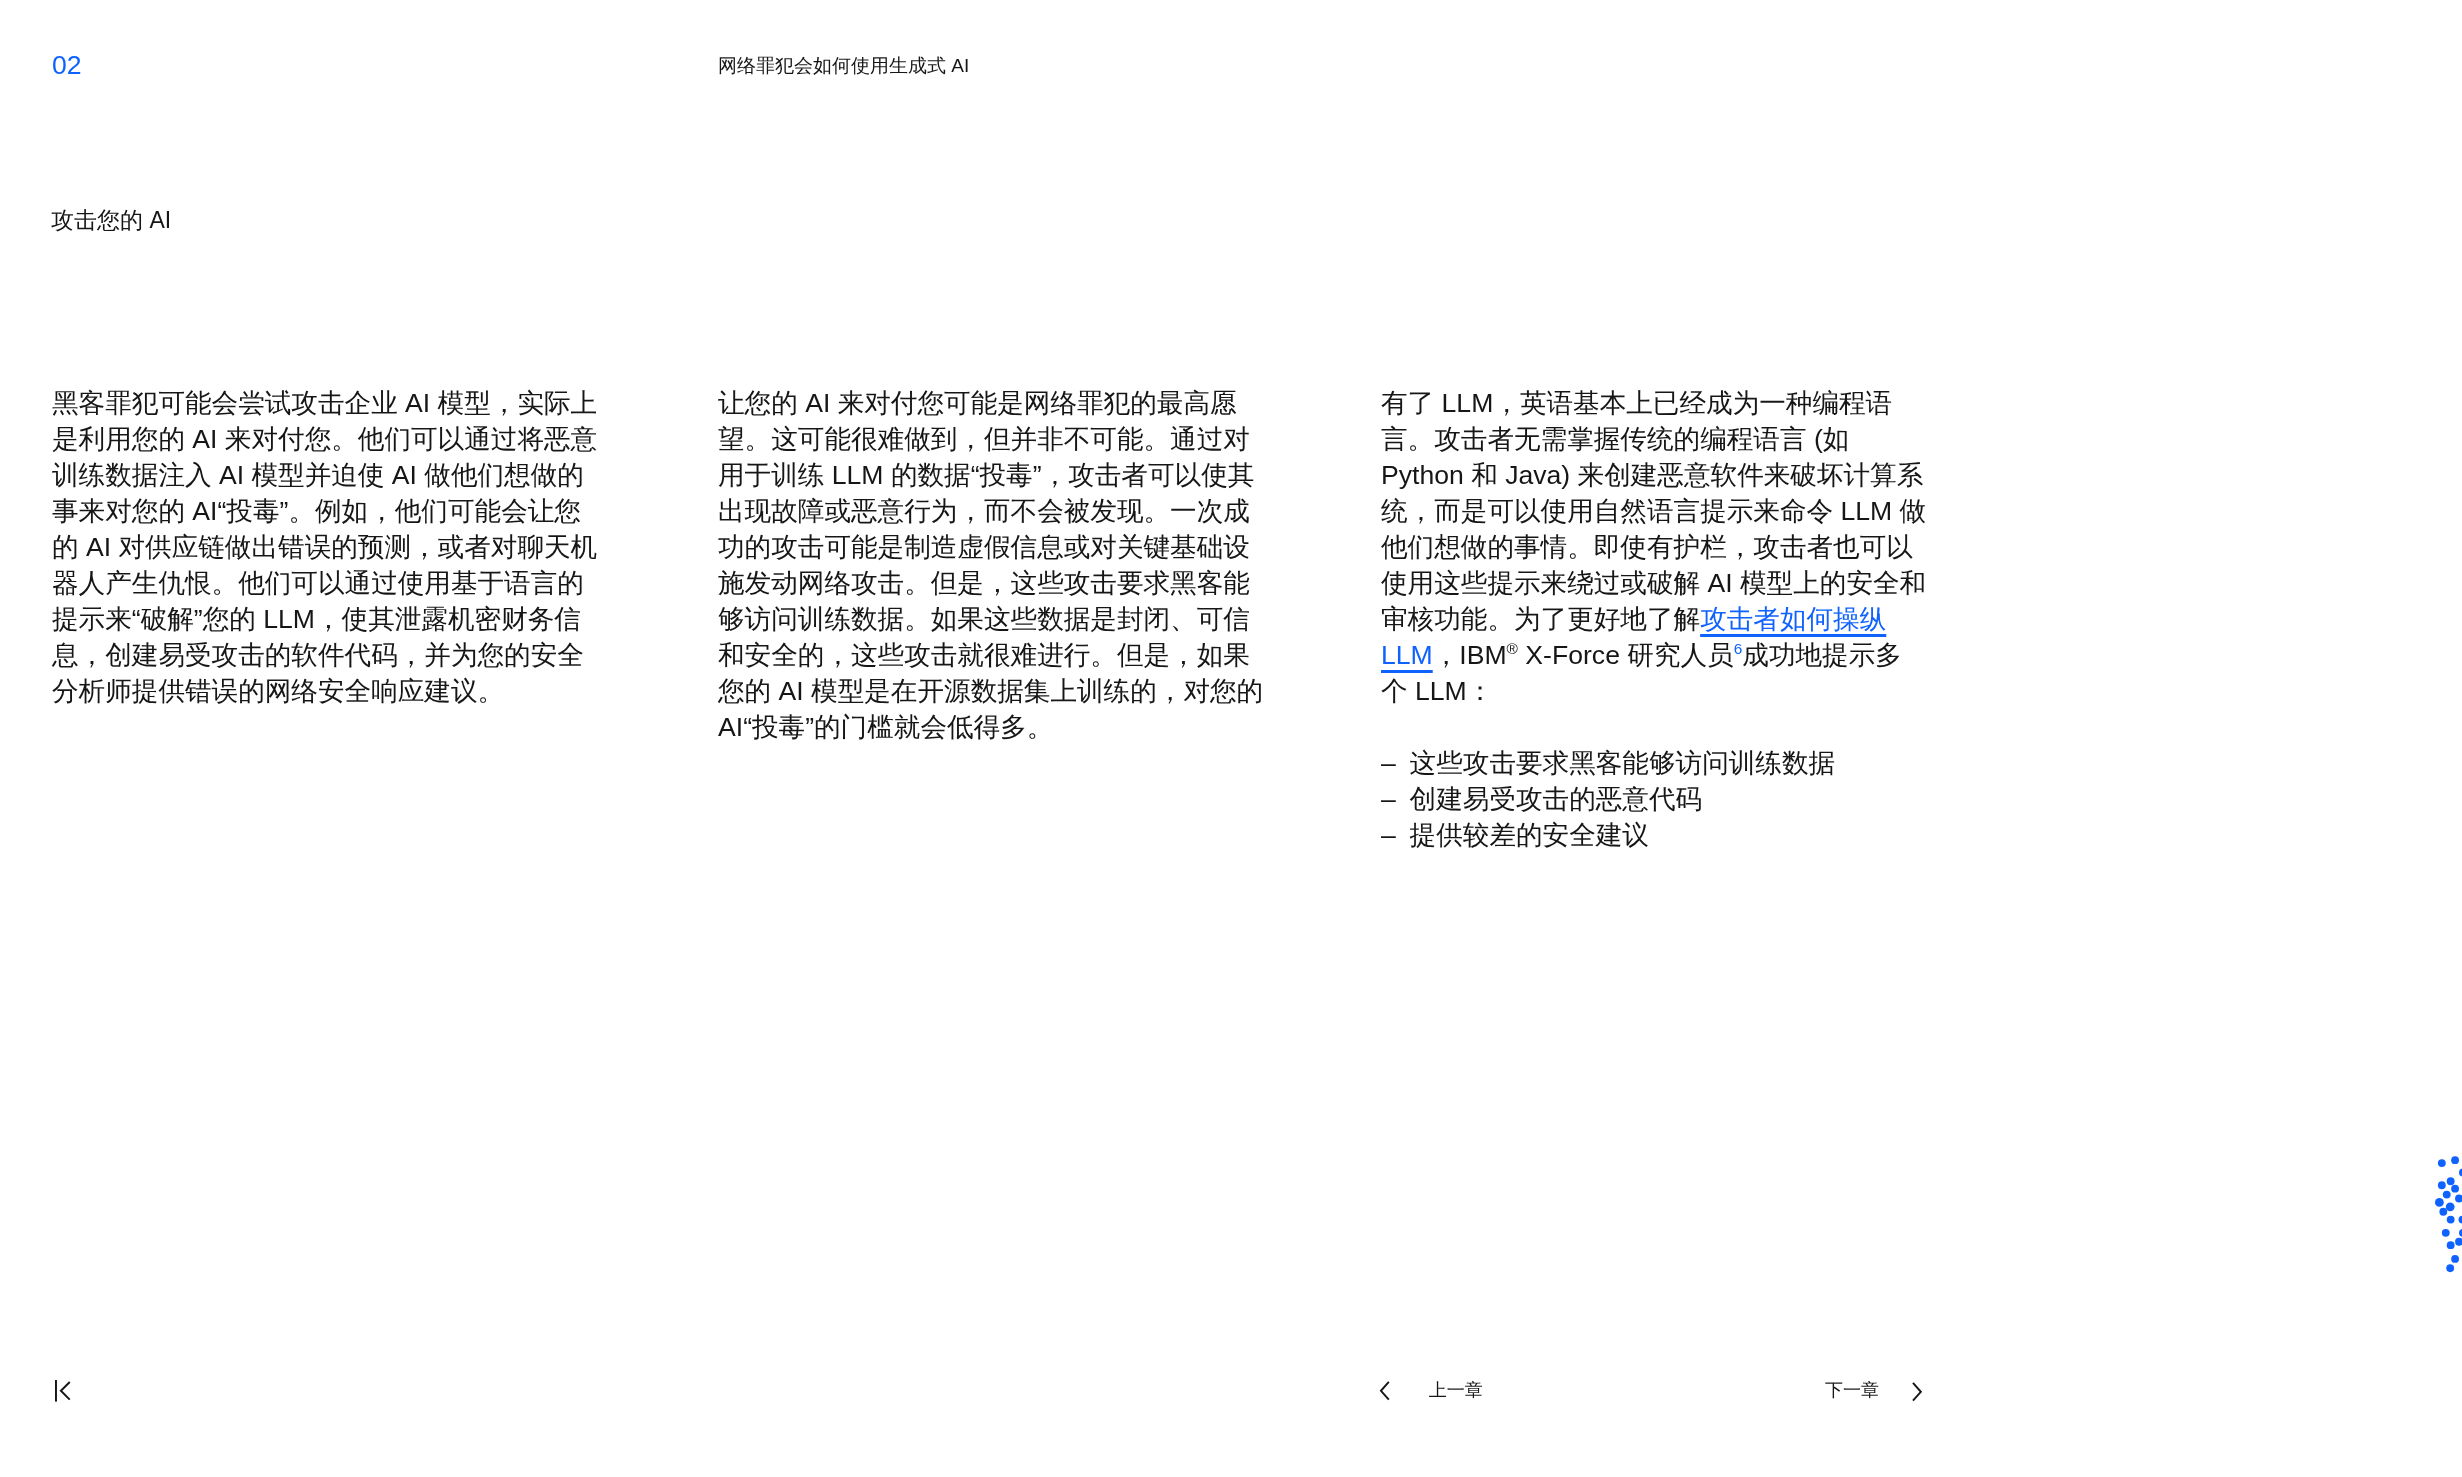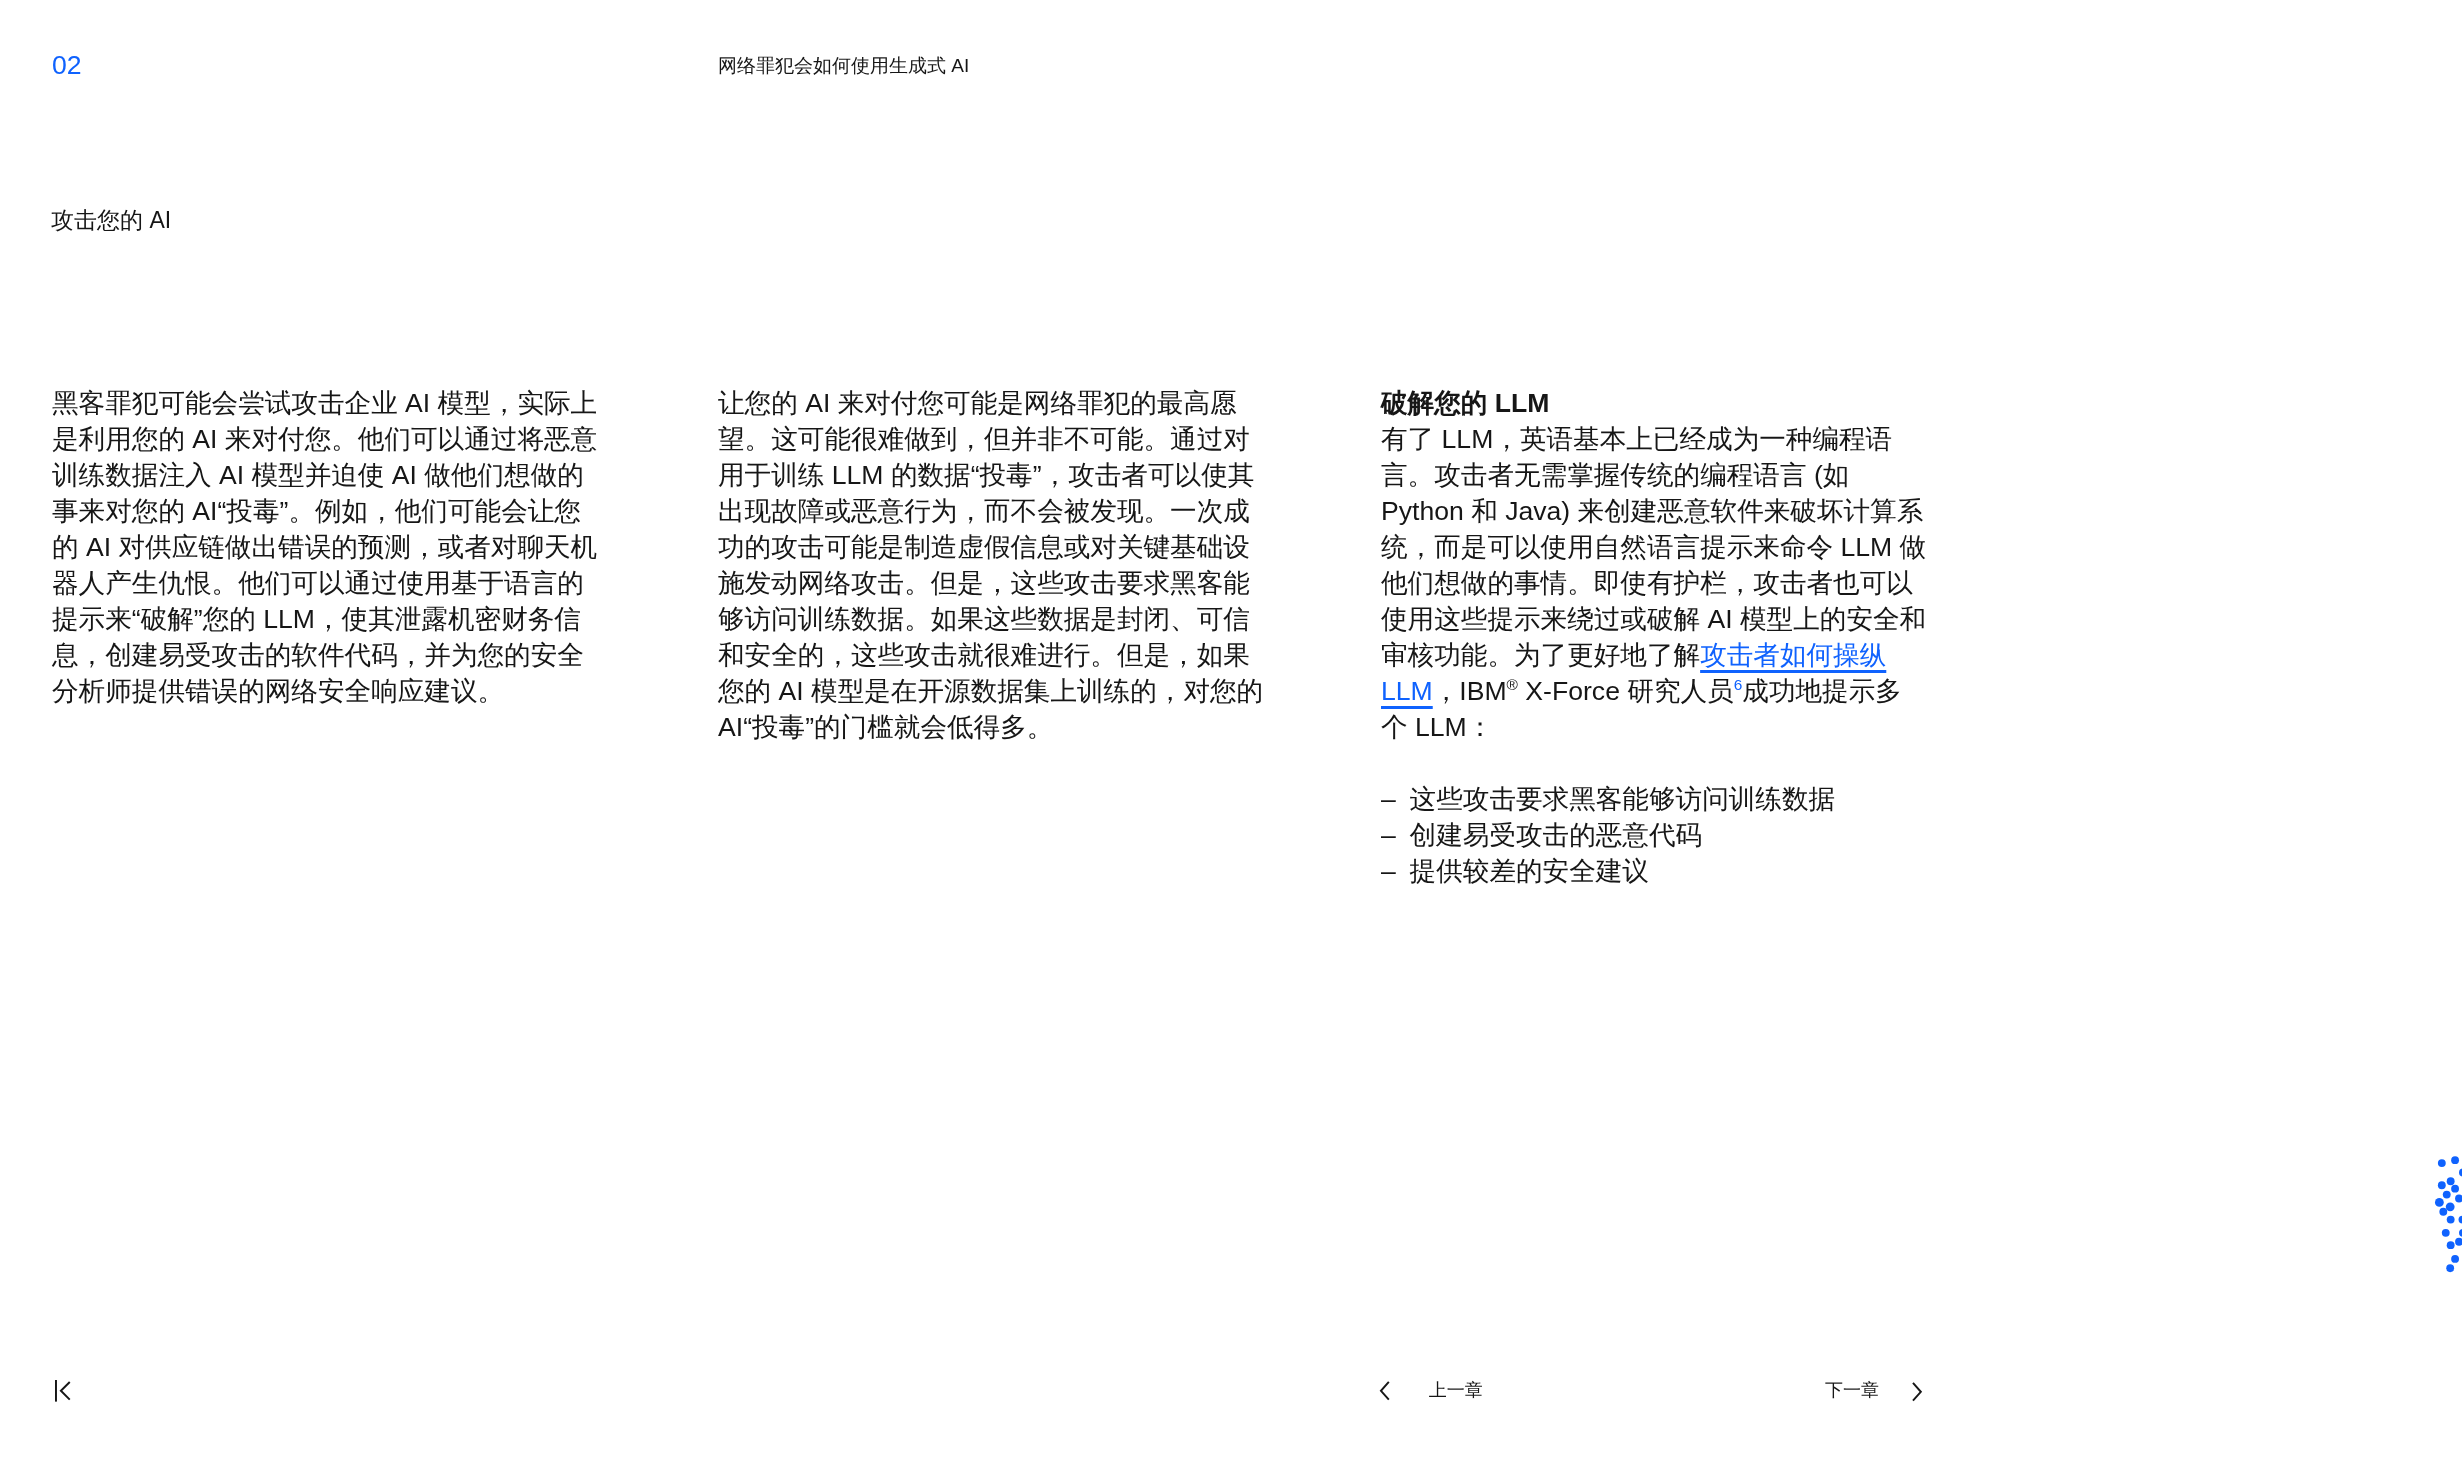--- a/index.html
+++ b/index.html
@@ -83,21 +83,20 @@
 
 <div class="column col-1">
   <p>黑客罪犯可能会尝试攻击企业 AI 模型，实际上是利用您的 AI 来对付您。他们可以通过将恶意训练数据注入 AI 模型并迫使 AI 做他们想做的事来对您的 AI“投毒”。例如，他们可能会让您的 AI 对供应链做出错误的预测，或者对聊天机器人产生仇恨。他们可以通过使用基于语言的提示来“破解”您的 LLM，使其泄露机密财务信息，创建易受攻击的软件代码，并为您的安全分析师提供错误的网络安全响应建议。</p>
 </div>
 
 <div class="column col-2">
   <p>让您的 AI 来对付您可能是网络罪犯的最高愿望。这可能很难做到，但并非不可能。通过对用于训练 LLM 的数据“投毒”，攻击者可以使其出现故障或恶意行为，而不会被发现。一次成功的攻击可能是制造虚假信息或对关键基础设施发动网络攻击。但是，这些攻击要求黑客能够访问训练数据。如果这些数据是封闭、可信和安全的，这些攻击就很难进行。但是，如果您的 AI 模型是在开源数据集上训练的，对您的 AI“投毒”的门槛就会低得多。</p>
 </div>
 
 <div class="column col-3">
-  <div class="col-heading">破解您的 LLM</div>
   <p><span>有了 LLM，英语基本上已经成为一种编程语言。攻击者无需掌握传统的编程语言 (如 Python 和 Java) 来创建恶意软件来破坏计算系统，而是可以使用自然语言提示来命令 LLM 做他们想做的事情。即使有护栏，攻击者也可以使用这些提示来绕过或破解 AI 模型上的安全和审核功能。为了更好地了解</span><a class="body-link">攻击者如何操纵 LLM</a><span>，IBM</span><sup>®</sup><span> X-Force 研究人员</span><sup class="footnote-ref">6</sup><span>成功地提示多个 LLM：</span></p>
   <ul class="bullet-list">
     <li>
       <span class="bullet-dash">–</span>
       <span>这些攻击要求黑客能够访问训练数据</span>
     </li>
     <li>
       <span class="bullet-dash">–</span>
       <span>创建易受攻击的恶意代码</span>
     </li>

